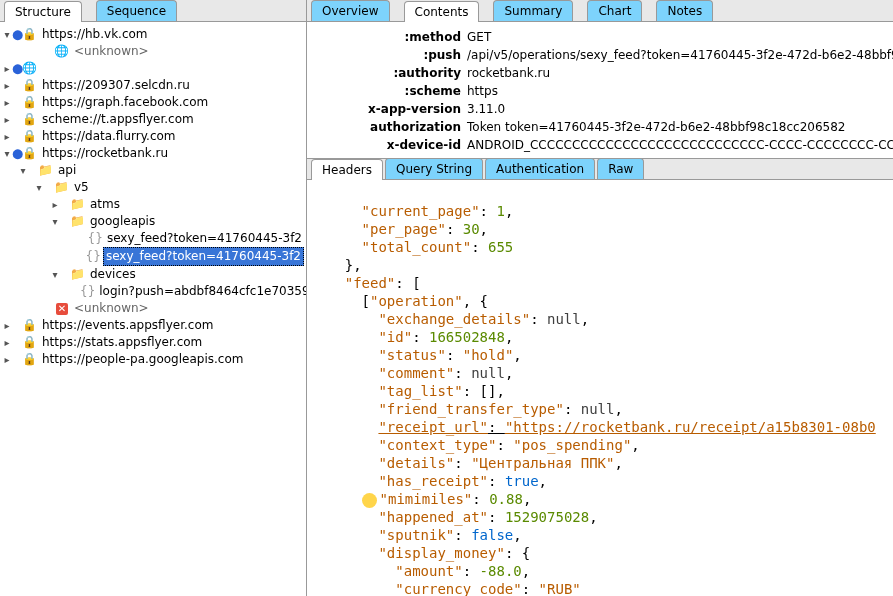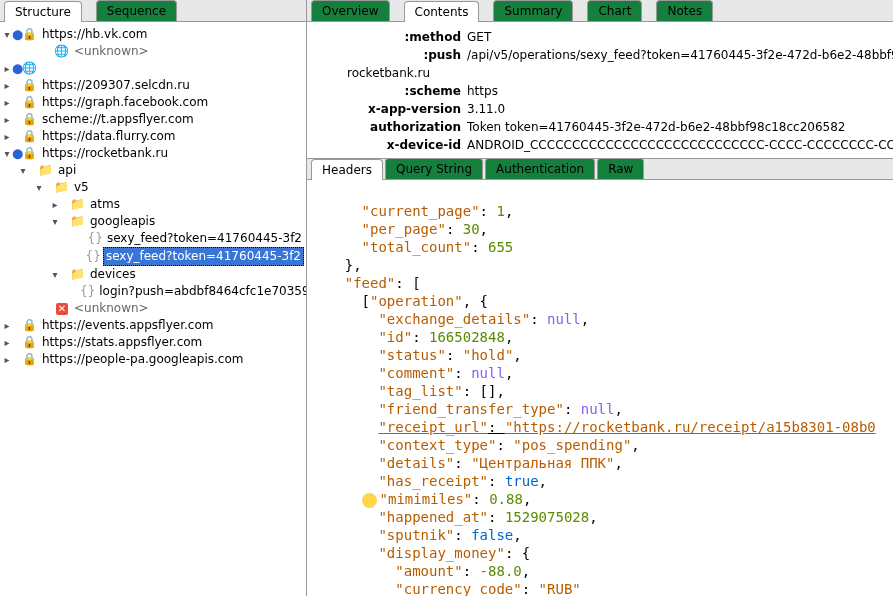--- a/index.html
+++ b/index.html
@@ -1,39 +1,39 @@
 <!DOCTYPE html>
 <html><head>
 <meta charset="utf-8">
 <style>
 *{margin:0;padding:0;box-sizing:border-box}
 body{font-family:"DejaVu Sans",Arial,sans-serif;font-size:12px;color:#000;background:#f0f0f0;width:893px;height:596px;overflow:hidden}
 .app{display:flex;height:596px}
 .left{width:307px;border-right:1px solid #999;display:flex;flex-direction:column;background:#fff}
 .right{flex:1;display:flex;flex-direction:column;background:#fff}
 .tabbar{display:flex;background:#e8e8e8;border-bottom:1px solid #999;height:22px;align-items:flex-end;padding-left:4px;gap:14px}
-.tab{padding:3px 10px 3px 10px;border:1px solid #999;border-bottom:none;border-radius:4px 4px 0 0;background:#15803d;cursor:pointer;font-size:12px;line-height:14px}
+.tab{padding:3px 10px 3px 10px;border:1px solid #999;border-bottom:none;border-radius:4px 4px 0 0;background:#7dd3fc;cursor:pointer;font-size:12px;line-height:14px}
 .tab.active{background:#fff;position:relative;top:1px}
 .tree{flex:1;overflow:auto;padding:4px 2px;font-size:12px;line-height:17px}
 .trow{display:flex;align-items:center;white-space:nowrap;padding:0}
 .trow .handle{width:10px;text-align:center;color:#555;font-size:10px;cursor:pointer}
 .trow .pin{width:10px;text-align:center;font-size:10px}
 .trow .icon{width:16px;height:16px;display:inline-flex;align-items:center;justify-content:center;margin-right:2px}
 .trow .label{padding:0 2px}
 .trow.selected .label{background:#3875d7;color:#fff;border:1px dotted #000}
 .folder{color:#4a7fbf}
 .domain-icon{color:#888}
 .xicon{background:#e74c3c;color:#fff;width:12px;height:12px;border-radius:2px;font-size:10px;line-height:12px;text-align:center}
 .headers-panel{padding:6px 10px 4px 40px;font-size:12px;line-height:18px;overflow:hidden;flex-shrink:0}
 .hrow{display:flex}
 .hkey{width:120px;text-align:right;font-weight:bold;color:#000;padding-right:6px}
 .hval{color:#000;white-space:nowrap}
 .subtabbar{display:flex;border-top:1px solid #999;border-bottom:1px solid #999;background:#e8e8e8;height:22px;align-items:flex-end;padding-left:4px;gap:2px}
 .json{flex:1;overflow:auto;font-family:"DejaVu Sans Mono",Consolas,monospace;font-size:14px;line-height:18px;padding:4px 4px;background:#fff;white-space:pre}
-.k{color:#b85c00}.p{color:#000}.n{color:#5a8a00}.s{color:#b85c00}.null{color:#8b5cf6}.b{color:#0066cc}
+.k{color:#b85c00}.p{color:#000}.n{color:#5a8a00}.s{color:#b85c00}.null{color:#404040}.b{color:#0066cc}
 .smiley{display:inline-block;width:15px;height:15px;border-radius:50%;background:#ffd54a;position:relative;vertical-align:middle;margin-right:3px}
 .uline{text-decoration:underline}
 .ind-1{padding-left:16px}.ind-2{padding-left:32px}.ind-3{padding-left:48px}.ind-5{padding-left:78px}
 .dim{color:#666}
 </style>
 </head>
 <body>
 
 <div class="app">
  <div class="left">
@@ -178,20 +178,21 @@
   <div class="headers-panel">
    <div class="hrow">
           <span class="hkey">:method</span>
           <span class="hval">GET</span>
         </div>
    <div class="hrow">
           <span class="hkey">:push</span>
           <span class="hval">/api/v5/operations/sexy_feed?token=41760445-3f2e-472d-b6e2-48bbf98c18cc206582a</span>
         </div>
    <div class="hrow">
+          <span class="hkey">:authority</span>
           <span class="hval">rocketbank.ru</span>
         </div>
    <div class="hrow">
           <span class="hkey">:scheme</span>
           <span class="hval">https</span>
         </div>
    <div class="hrow">
           <span class="hkey">x-app-version</span>
           <span class="hval">3.11.0</span>
         </div>

